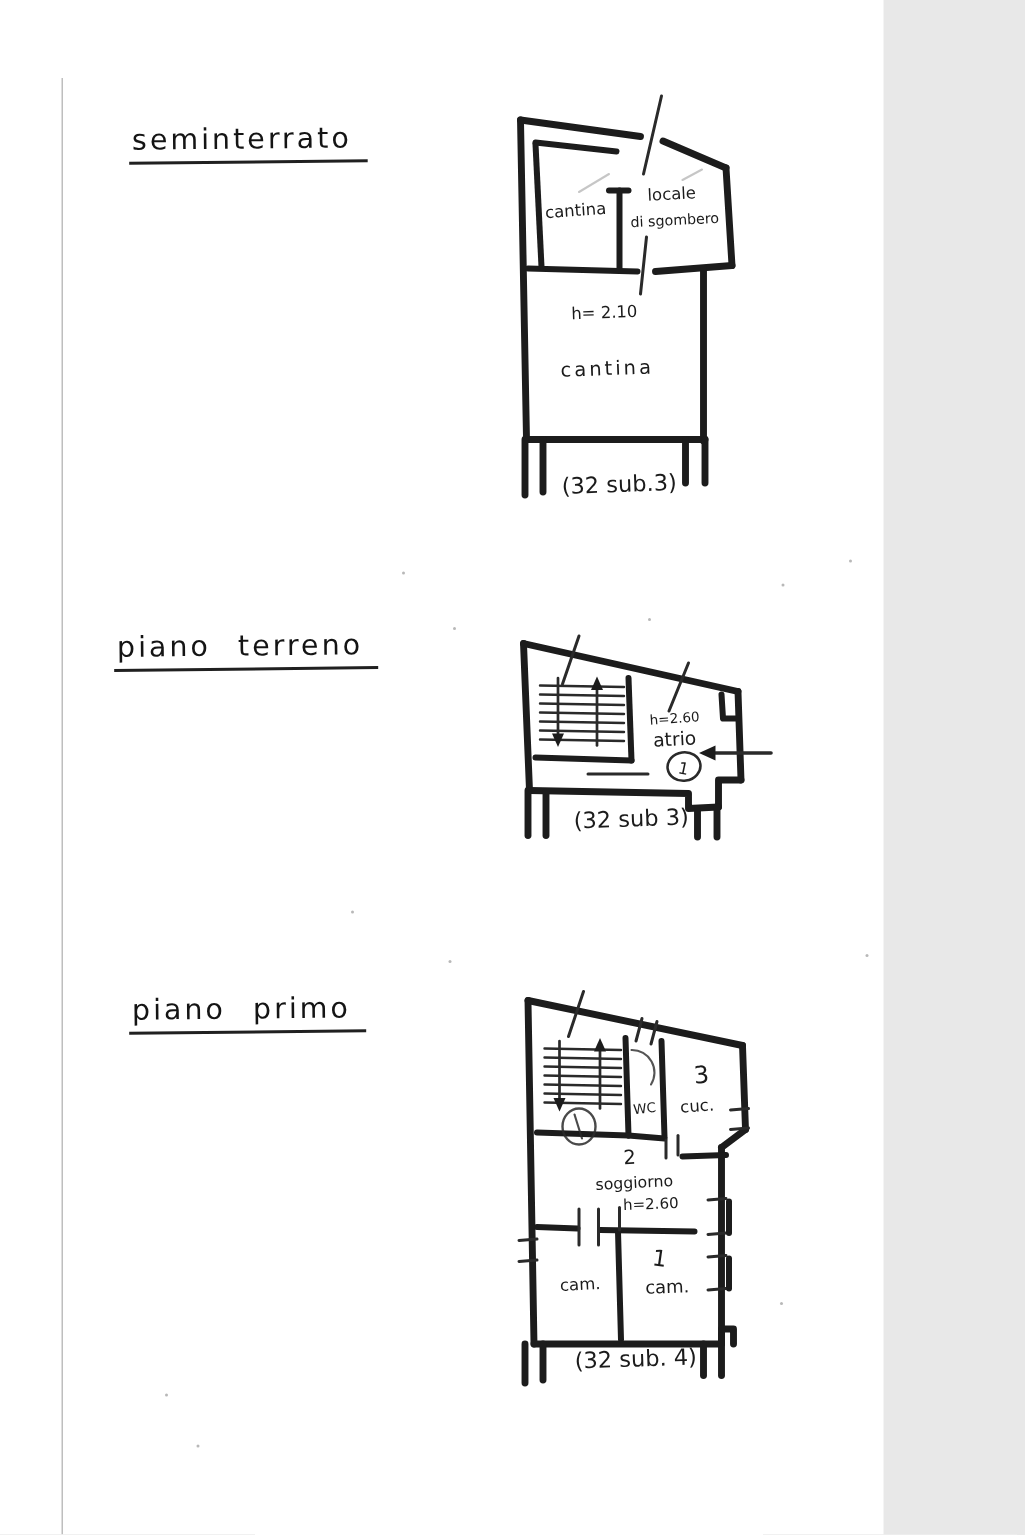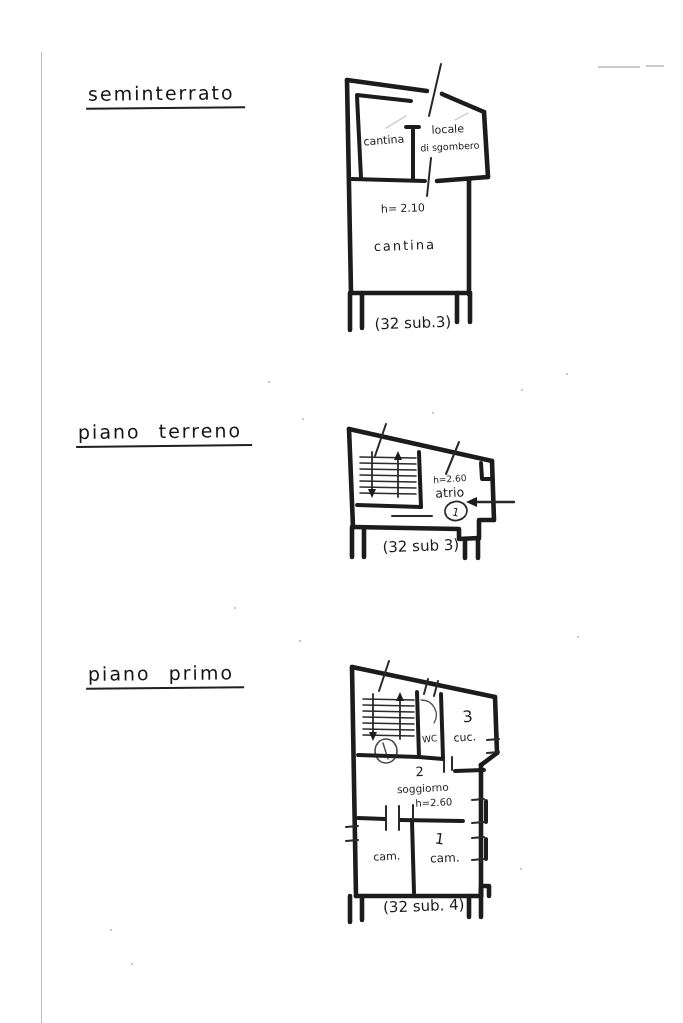--- a/index.html
+++ b/index.html
@@ -1,18 +1,18 @@
 <!DOCTYPE html>
 <html><head>
 <meta charset="utf-8">
 <style>
   html,body{margin:0;padding:0;background:#e8e8e8;}
   .page{
     position:relative;
-    width:683px;height:1023px;
+    width:589px;height:1023px;
     background:#ffffff;
     overflow:hidden;
     font-family:"DejaVu Sans", sans-serif;
     color:#1a1a1a;
   }
   .scan-vline{
     position:absolute;left:41px;top:52px;width:1px;height:971px;
     background:#b3b3b3;opacity:.85;
   }
   .scan-dash{position:absolute;background:#bdbdbd;height:2px;opacity:.8;}

